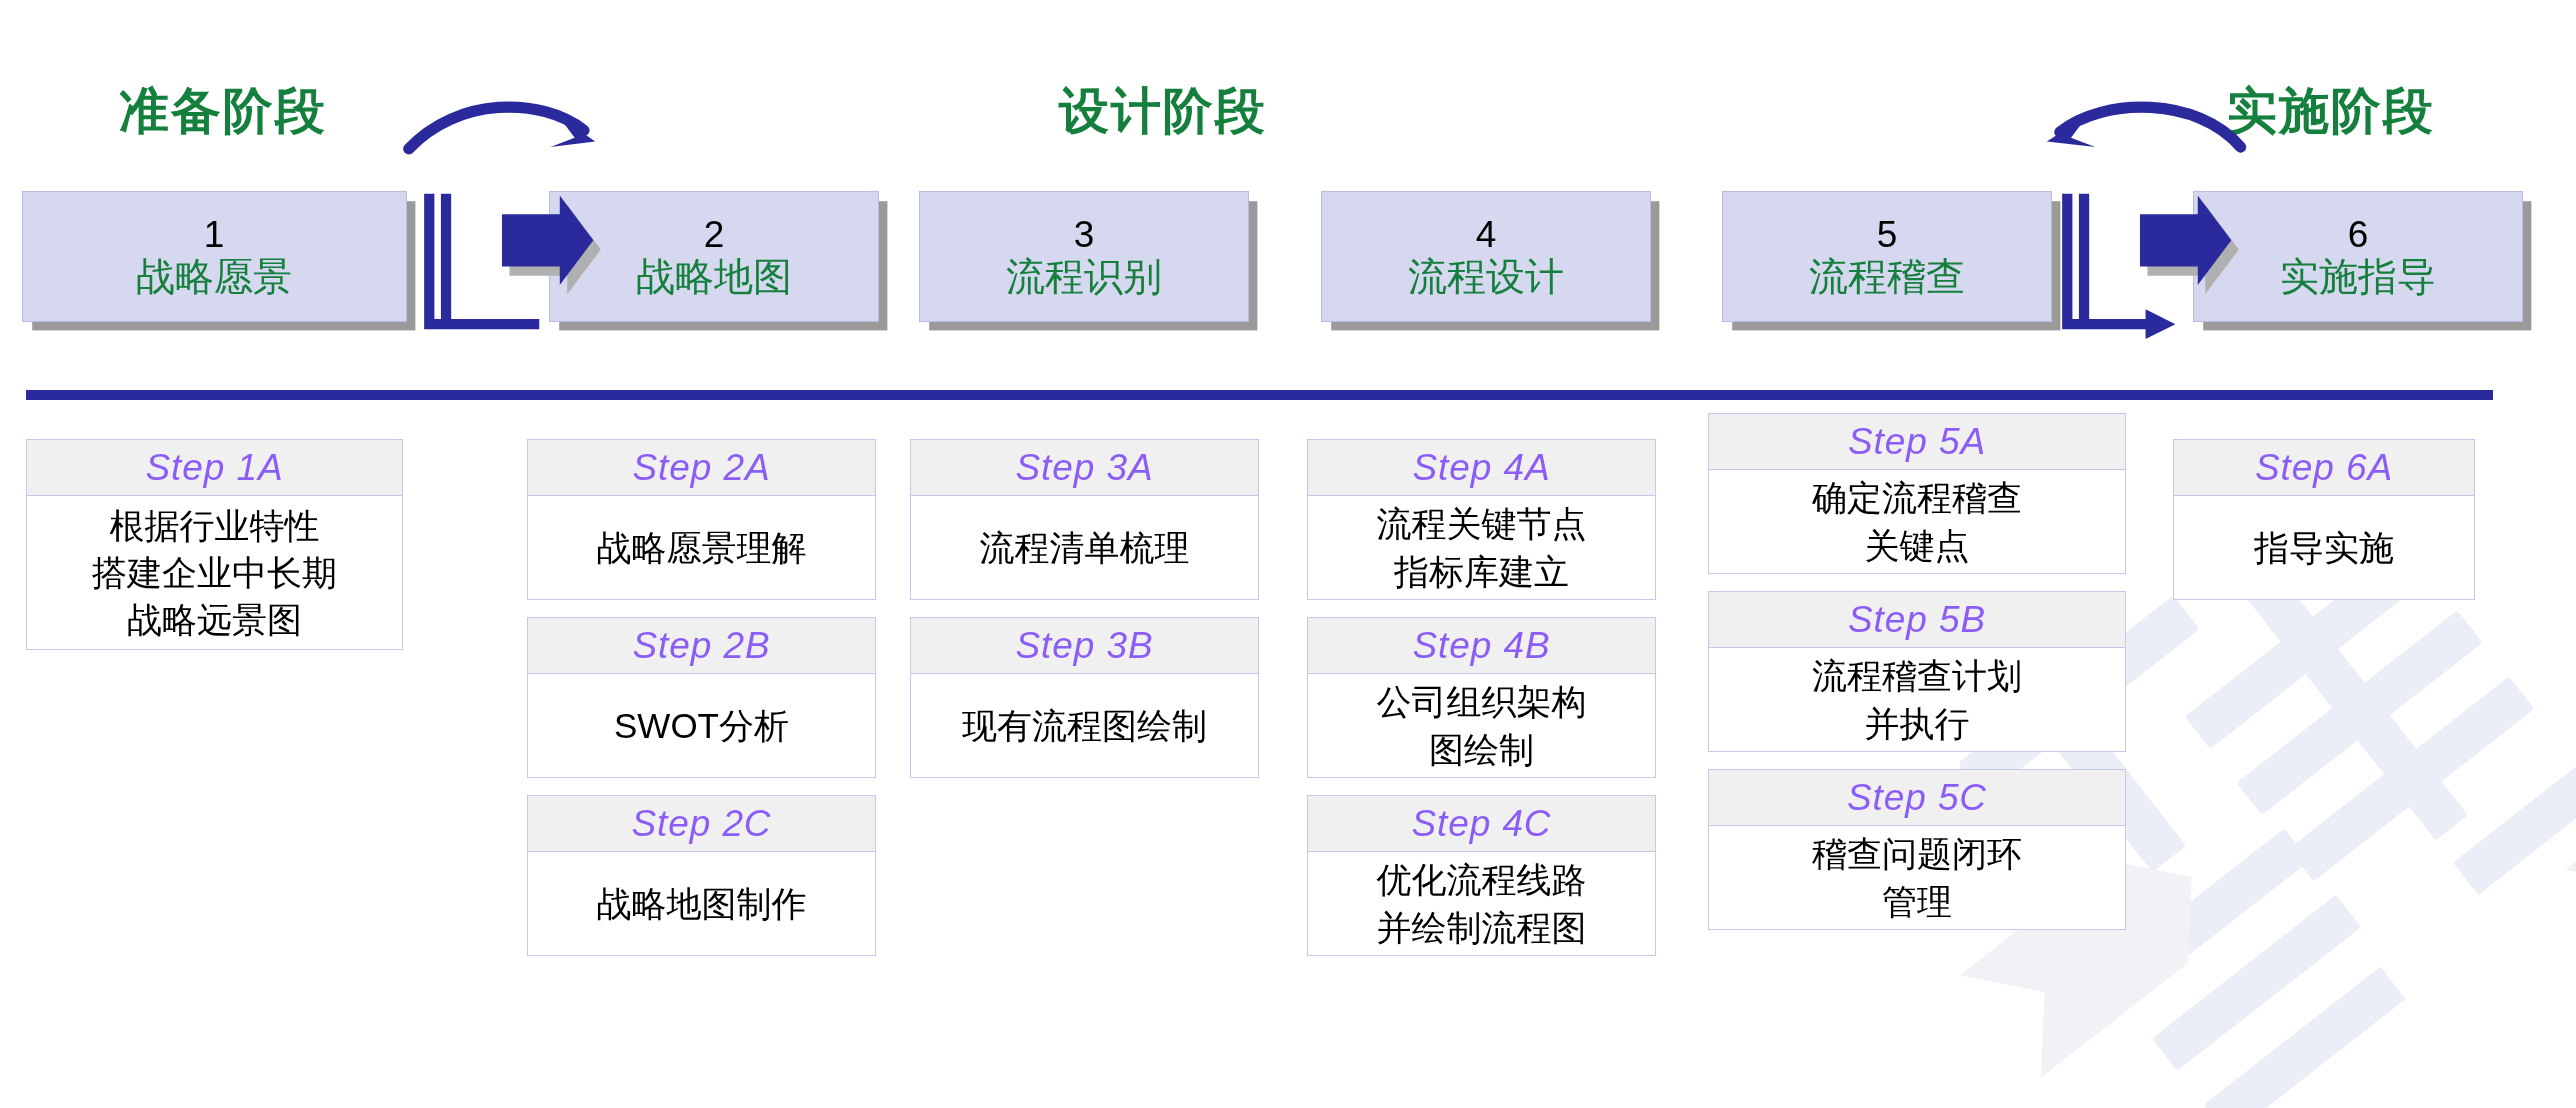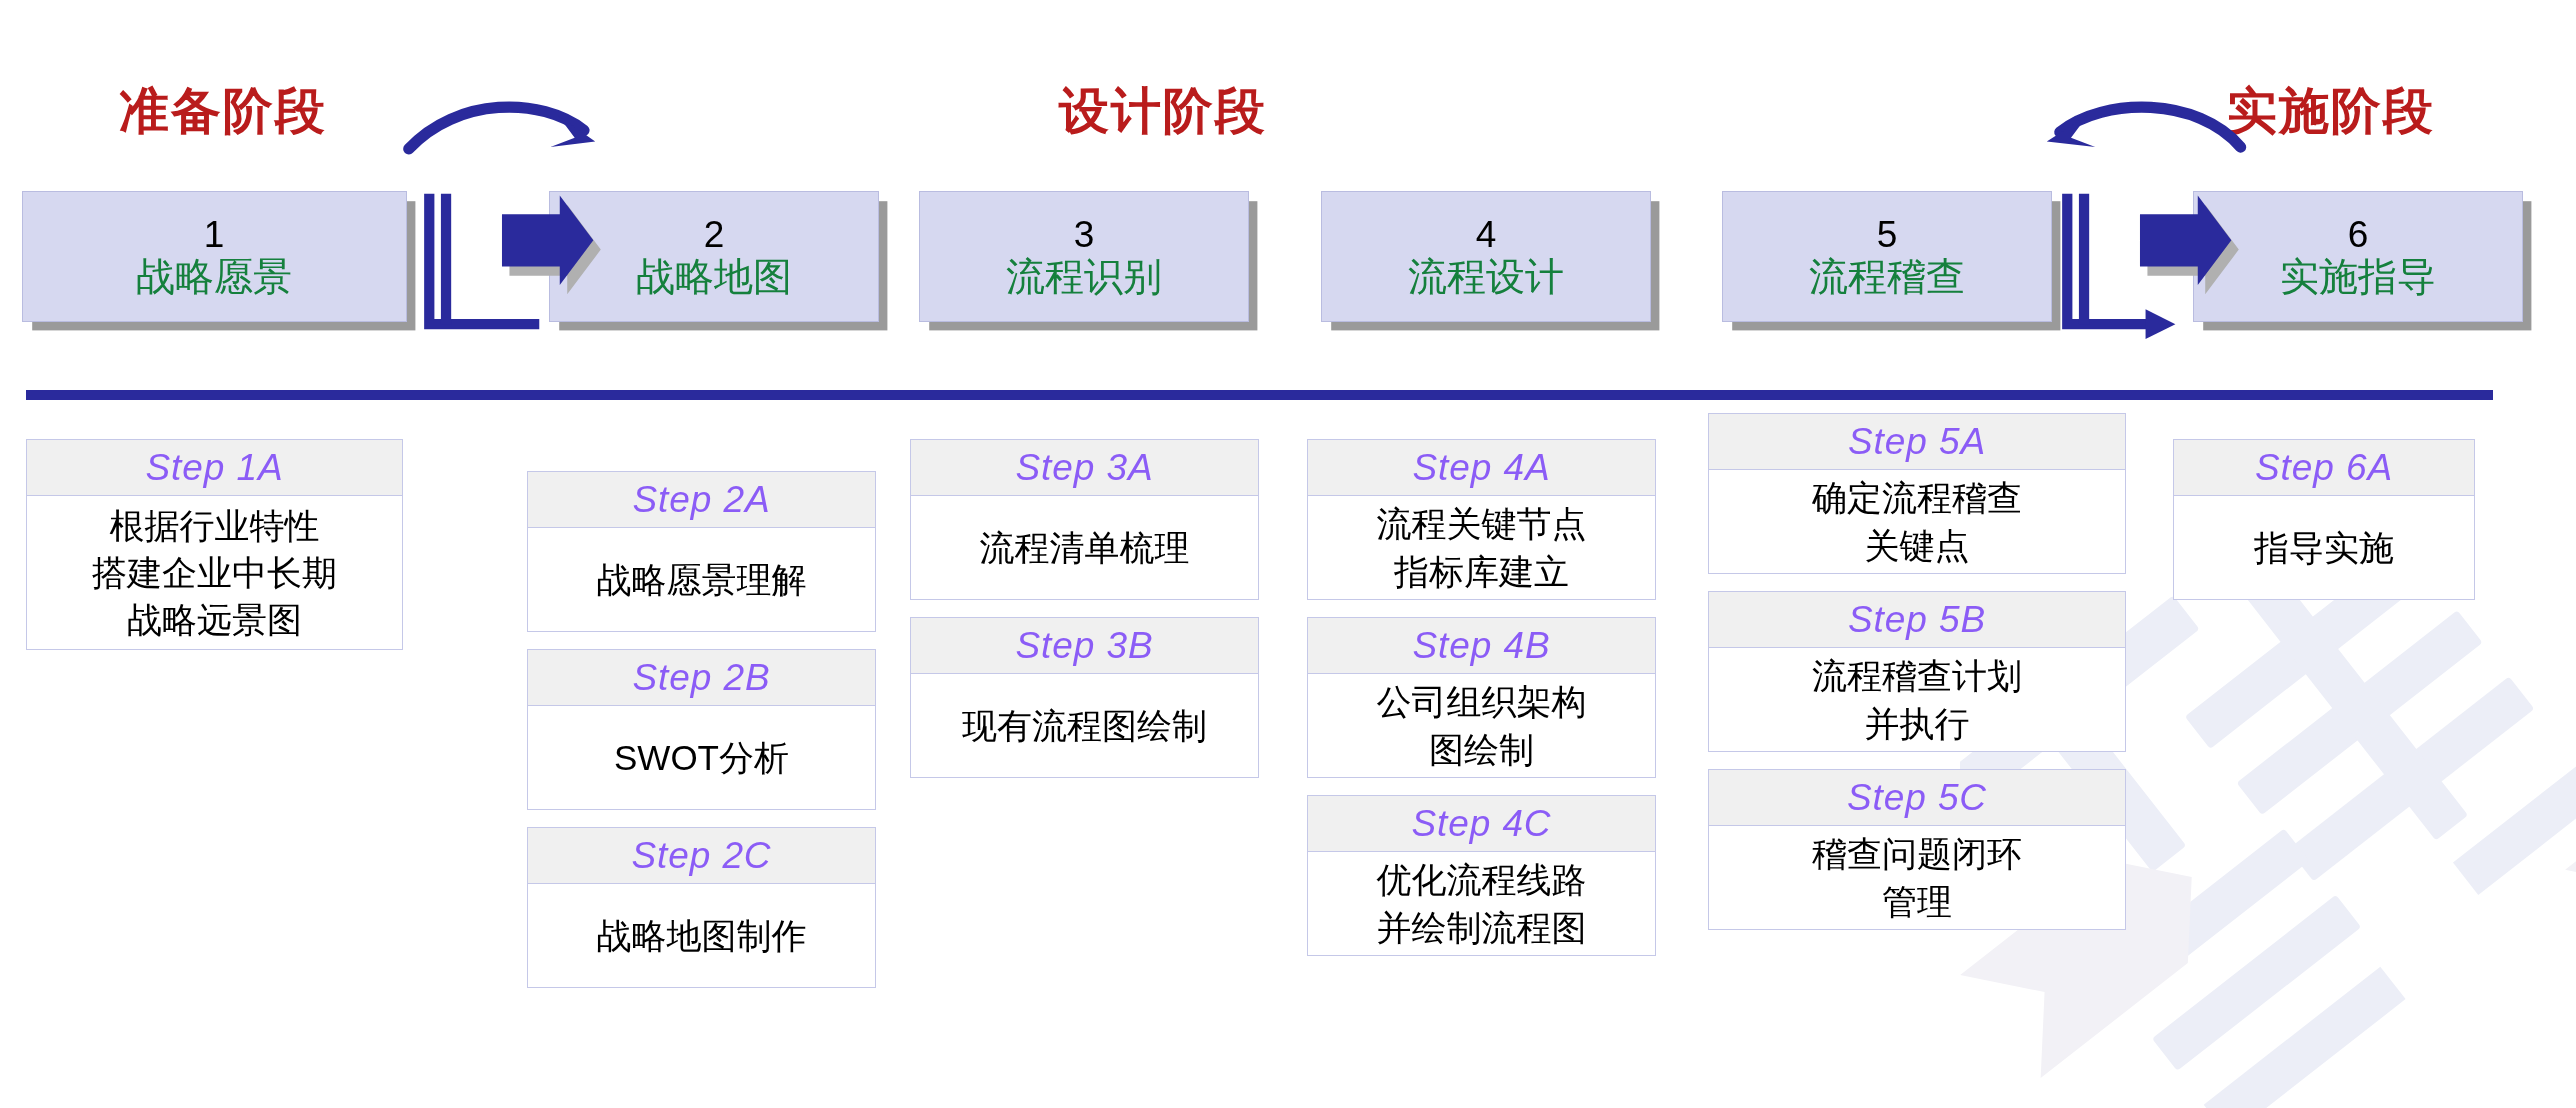--- a/index.html
+++ b/index.html
@@ -25,21 +25,21 @@
     width: 635px;
     height: 691px;
     pointer-events: none;
     z-index: 0;
     opacity: 1;
   }
 
   
   .phase-label {
     position: absolute;
-    color: #b91c1c;
+    color: #15803d;
     font-size: 50px;
     font-weight: bold;
     letter-spacing: 1.9px;
     white-space: nowrap;
     z-index: 5;
   }
 
   
   .top-box {
     position: absolute;
@@ -222,21 +222,21 @@
 
   <div class="step-col" style="left:26px; top:439px; width:377px;">
     <div class="step-card h-tall">
       <div class="hdr">Step 1A</div>
       <div class="body">根据行业特性
 搭建企业中长期
 战略远景图</div>
     </div>
   </div>
 
-  <div class="step-col" style="left:527px; top:439px; width:349px;margin-top:32px;">
+  <div class="step-col" style="left:527px; top:439px; width:349px;">
     <div class="step-card h-mid">
       <div class="hdr">Step 2A</div>
       <div class="body">战略愿景理解</div>
     </div>
     <div class="step-card h-mid">
       <div class="hdr">Step 2B</div>
       <div class="body">SWOT分析</div>
     </div>
     <div class="step-card h-mid">
       <div class="hdr">Step 2C</div>

